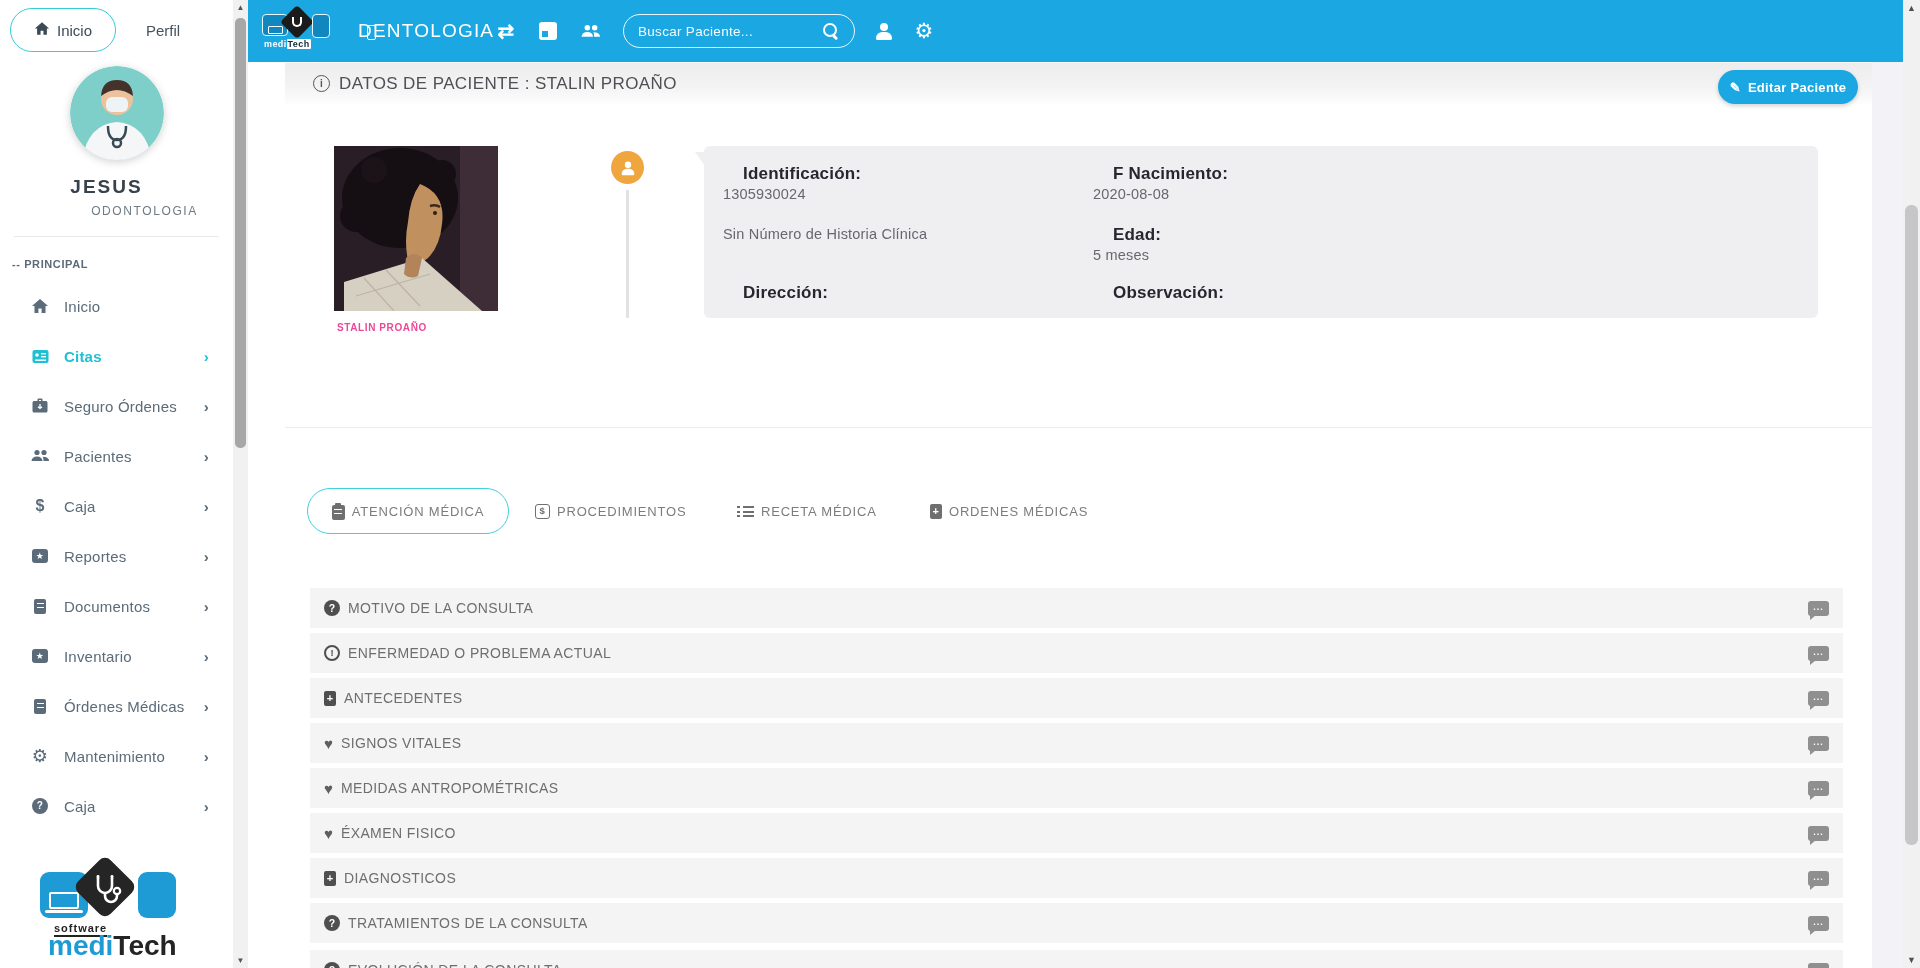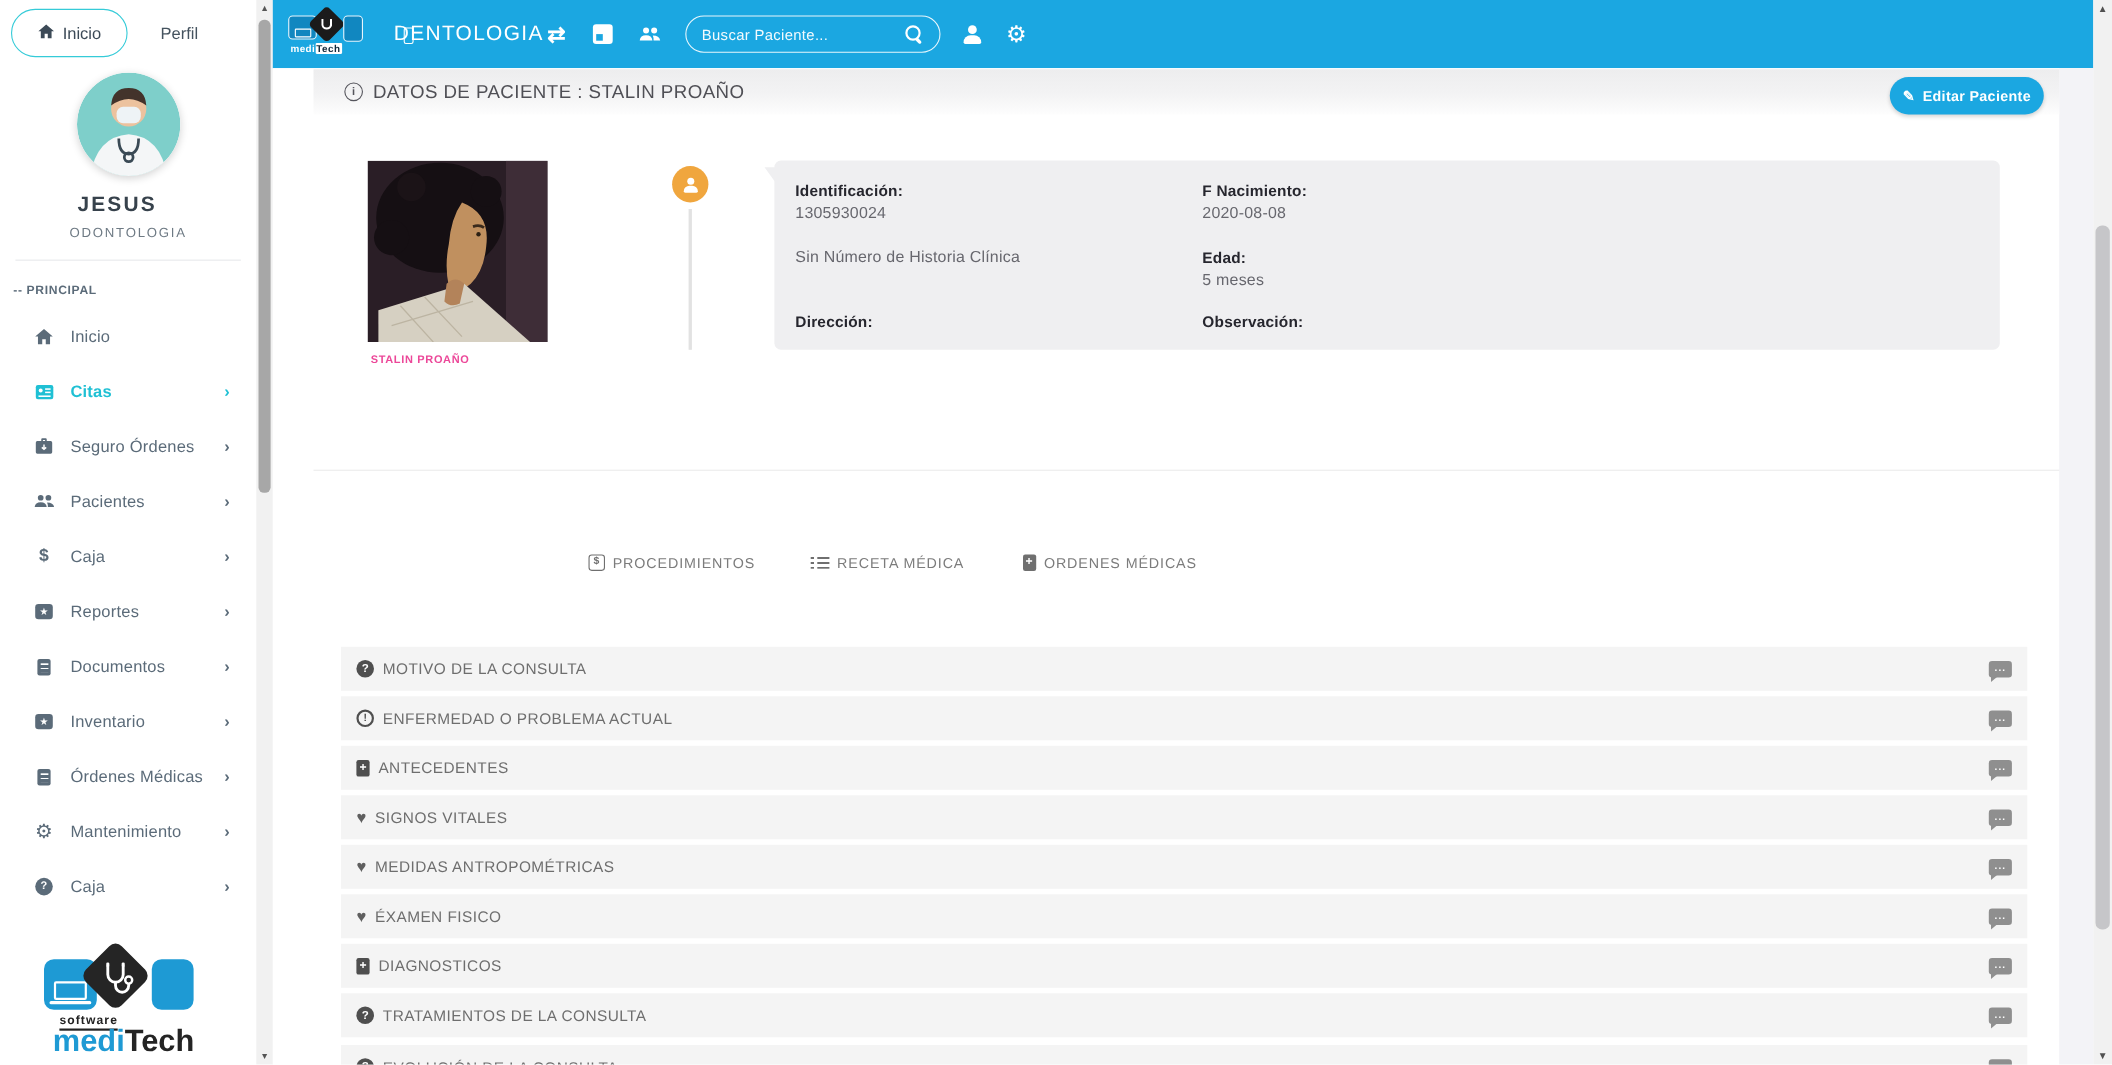--- a/index.html
+++ b/index.html
@@ -12,21 +12,21 @@
   .side-tabs { position:absolute; top:8px; left:0; width:233px; height:48px; }
   .pill-tab { position:absolute; left:10px; top:0; width:106px; height:44px; border:1.5px solid #35cbd8;
               border-radius:22px; display:flex; align-items:center; justify-content:center; gap:7px;
               color:#3c4a57; font-size:15px; cursor:pointer; background:#fff; }
   .plain-tab { position:absolute; left:128px; top:0; width:70px; height:44px; display:flex; align-items:center;
                justify-content:center; color:#45535f; font-size:15px; cursor:pointer; }
   .avatar-wrap { position:absolute; top:66px; left:0; width:233px; display:flex; justify-content:center; }
   .avatar { width:94px; height:94px; border-radius:50%; overflow:hidden; box-shadow:0 2px 8px rgba(0,0,0,.18); }
   .uname { position:absolute; top:176px; width:213px; text-align:center; font-size:19px; font-weight:600;
            color:#37424c; letter-spacing:2px; }
-  .urole { position:absolute; top:204px; width:233px; text-align:center; font-size:12px; color:#6e7a84; letter-spacing:1.6px; }
+  .urole { position:absolute; top:204px; width:233px; text-align:center; font-size:12px; color:#6e7a84; letter-spacing:1.6px;margin-left:28px; }
   .side-div { position:absolute; top:236px; left:14px; right:14px; height:1px; background:#e7e9eb; }
   .section-label { position:absolute; top:258px; left:12px; font-size:11px; font-weight:700; color:#5b6b79; letter-spacing:.6px; }
   .side-nav { position:absolute; top:281px; left:0; width:233px; }
   .nav-item { position:relative; height:50px; display:flex; align-items:center; padding-left:30px; cursor:pointer;
               color:#5b6b79; font-size:15px; letter-spacing:.2px; }
   .nav-item .nico { width:20px; height:20px; display:flex; align-items:center; justify-content:center; flex:0 0 20px; }
   .nav-item .nlabel { margin-left:14px; white-space:nowrap; }
   .nav-item .nchev { position:absolute; right:24px; font-size:15px; font-weight:600; color:#5b6b79; }
   .nav-item.active { color:#1fc0d4; font-weight:700; }
   .nav-item.active .nchev { color:#1fc0d4; }
@@ -107,21 +107,21 @@
   .pname { position:absolute; left:89px; top:260px; font-size:10px; font-weight:700; color:#ec4899; letter-spacing:.6px; }
   .tl-circle { position:absolute; left:363px; top:89px; width:33px; height:33px; border-radius:50%; background:#f0a63e;
                display:flex; align-items:center; justify-content:center; color:#fff; }
   .tl-circle .ic-person { transform:scale(.8); }
   .tl-line { position:absolute; left:378px; top:128px; width:3px; height:128px; background:#e2e2e2; }
 
   .info-panel { position:absolute; left:456px; top:84px; width:1114px; height:172px; background:#efeff1; border-radius:6px; }
   .info-panel .tail { position:absolute; left:-9px; top:6px; width:0; height:0; border-top:0 solid transparent;
                       border-bottom:14px solid transparent; border-right:10px solid #efeff1; }
   .icol { position:absolute; top:17px; }
-  .icol .lb { font-size:14px; font-weight:700; color:#26262e; line-height:21px; letter-spacing:.2px; }
+  .icol .lb { font-size:17px; font-weight:700; color:#26262e; line-height:21px; letter-spacing:.2px;margin-left:20px; }
   .icol .vl { font-size:14.5px; color:#67676e; line-height:21px; letter-spacing:.2px; }
   .g19 { height:19px; } .g37 { height:37px; } .g16 { height:16px; }
 
   .sec-div { position:absolute; left:37px; top:365px; width:1587px; height:1px; background:#ececec; }
 
   
   .tabs { position:absolute; left:0; top:426px; width:1655px; height:46px; }
   .tab { position:absolute; top:0; height:46px; display:flex; align-items:center; gap:7px; color:#7c7c7c;
          font-size:13px; letter-spacing:.8px; font-weight:500; cursor:pointer; }
   .tab.active { border:1.5px solid #3fd0dc; border-radius:23px; justify-content:center; }
@@ -417,20 +417,24 @@
         <div class="lb">Edad:</div>
         <div class="vl">5 meses</div>
         <div class="g16"></div>
         <div class="lb">Observación:</div>
       </div>
     </section>
 
     <div class="sec-div"></div>
 
     <div class="tabs">
+      <div class="tab active" style="left:59px;width:202px">
+        <span class="ic-clip"></span>
+        <span>ATENCIÓN MÉDICA</span>
+      </div>
       <div class="tab" style="left:287px">
         <span class="ic-money">$</span>
         <span>PROCEDIMIENTOS</span>
       </div>
       <div class="tab" style="left:489px">
         <span class="ic-numlist"></span>
         <span>RECETA MÉDICA</span>
       </div>
       <div class="tab" style="left:682px">
         <span class="ic-docplus t">+</span>

